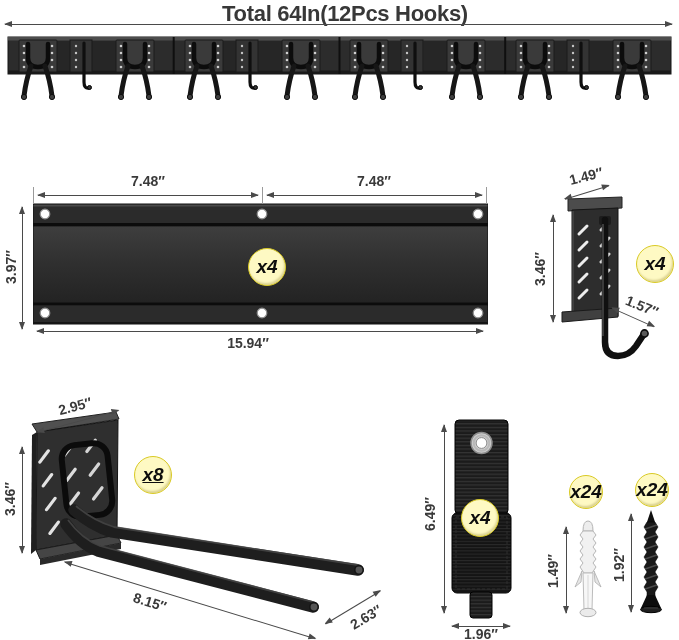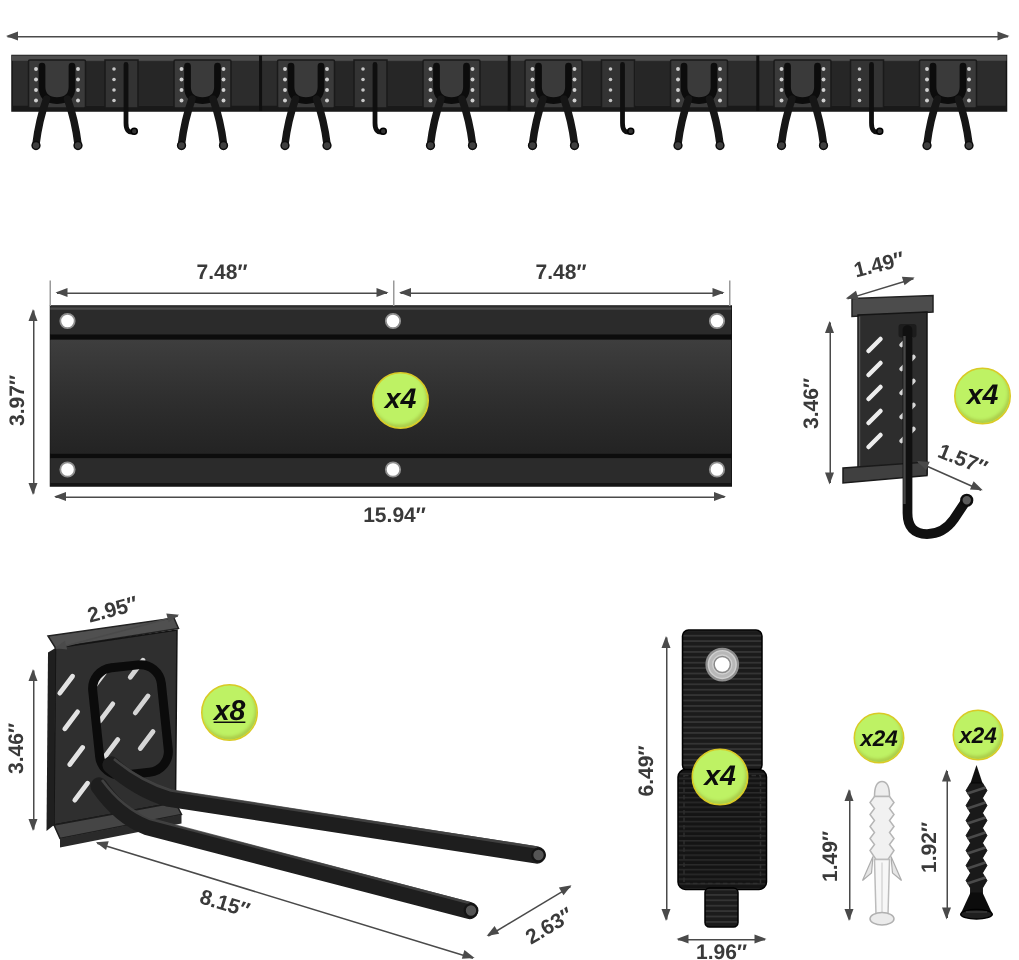--- a/index.html
+++ b/index.html
@@ -22,33 +22,34 @@
   .dim.v { width:1.2px; }
   .dim.v::before, .dim.v::after { content:""; position:absolute; left:-2.9px;
     border-left:3.5px solid transparent; border-right:3.5px solid transparent; }
   .dim.v::before { top:-1px; border-bottom:8.5px solid #4a4a4a; }
   .dim.v::after  { bottom:-1px; border-top:8.5px solid #4a4a4a; }
   .ext { position:absolute; width:1px; background:#9a9a9a; }
   
   .lbl { position:absolute; font-weight:bold; font-size:14px; color:#3a3a3a;
     white-space:nowrap; }
   
-  .badge { position:absolute; border-radius:50%; background:#bef264;
+  .badge { position:absolute; border-radius:50%; background:#fef9c3;
     border:1px solid #d9ca25; color:#0d0d0d; display:flex; align-items:center;
     justify-content:center; font-weight:bold; font-style:italic;
     box-shadow: inset -1px -2px 2px rgba(120,100,0,.25); box-sizing:border-box; }
   .b38 { width:38px; height:38px; font-size:19px; }
-  .b34 { width:34px; height:34px; font-size:15px;text-align:right; }
+  .b34 { width:34px; height:34px; font-size:19px;text-align:right; }
   svg { position:absolute; }
 </style>
 </head>
 <body>
 
 <div id="canvas">
 
+  <div class="title">Total 64In(12Pcs Hooks)</div>
   <div class="dim h" style="left:5px; top:24px; width:667px;"></div>
 
   <svg style="left:0; top:32px;" width="679" height="78" viewBox="0 0 679 78">
     <defs>
       <g id="bh">
         <rect x="-19" y="8" width="38" height="32" rx="1" fill="#3a3a3a" stroke="#1a1a1a"></rect>
         <circle cx="-14" cy="14" r="1.3" fill="#cfcfcf"></circle>
           <circle cx="-14" cy="21" r="1.3" fill="#cfcfcf"></circle>
         <circle cx="-14" cy="28" r="1.3" fill="#cfcfcf"></circle>
           <circle cx="-14" cy="35" r="1.3" fill="#cfcfcf"></circle>
@@ -126,21 +127,21 @@
   <div class="ext" style="left:33px; top:187px; height:17px;"></div>
   <div class="ext" style="left:262px; top:187px; height:17px;"></div>
   <div class="ext" style="left:486px; top:187px; height:17px;"></div>
   <div class="dim h" style="left:38px; top:195px; width:220px;"></div>
   <div class="dim h" style="left:267px; top:195px; width:215px;"></div>
   <div class="dim v" style="left:22px; top:207px; height:122px;"></div>
   <div class="dim h" style="left:37px; top:331px; width:446px;"></div>
   <span class="lbl" style="left:148px; top:181px; transform:translate(-50%,-50%);">7.48″</span>
   <span class="lbl" style="left:374px; top:181px; transform:translate(-50%,-50%);">7.48″</span>
   <span class="lbl" style="left:11px; top:267px; transform:translate(-50%,-50%) rotate(-90deg);">3.97″</span>
-  <span class="lbl" style="left:263px; top:343px; transform:translate(-50%,-50%);">15.94″</span>
+  <span class="lbl" style="left:248px; top:343px; transform:translate(-50%,-50%);">15.94″</span>
   <div class="badge b38" style="left:248px; top:248px;">x4</div>
 
   <svg style="left:548px; top:196px;" width="110" height="170" viewBox="0 0 110 170">
     <polygon points="20,3 74,1 74,12 20,15" fill="#4c4c4c" stroke="#222222"></polygon>
     <polygon points="24,14 70,12 70,120 24,124" fill="#2d2d2d" stroke="#151515"></polygon>
     <line x1="25" y1="15" x2="25" y2="123" stroke="#555555"></line>
     <polygon points="14,116 70,112 70,121 14,126" fill="#404040" stroke="#1a1a1a"></polygon>
     <line x1="31" y1="38" x2="39" y2="30" stroke="#ededed" stroke-width="3" stroke-linecap="round"></line>
     <line x1="31" y1="54" x2="39" y2="46" stroke="#ededed" stroke-width="3" stroke-linecap="round"></line>
     <line x1="31" y1="70" x2="39" y2="62" stroke="#ededed" stroke-width="3" stroke-linecap="round"></line>

